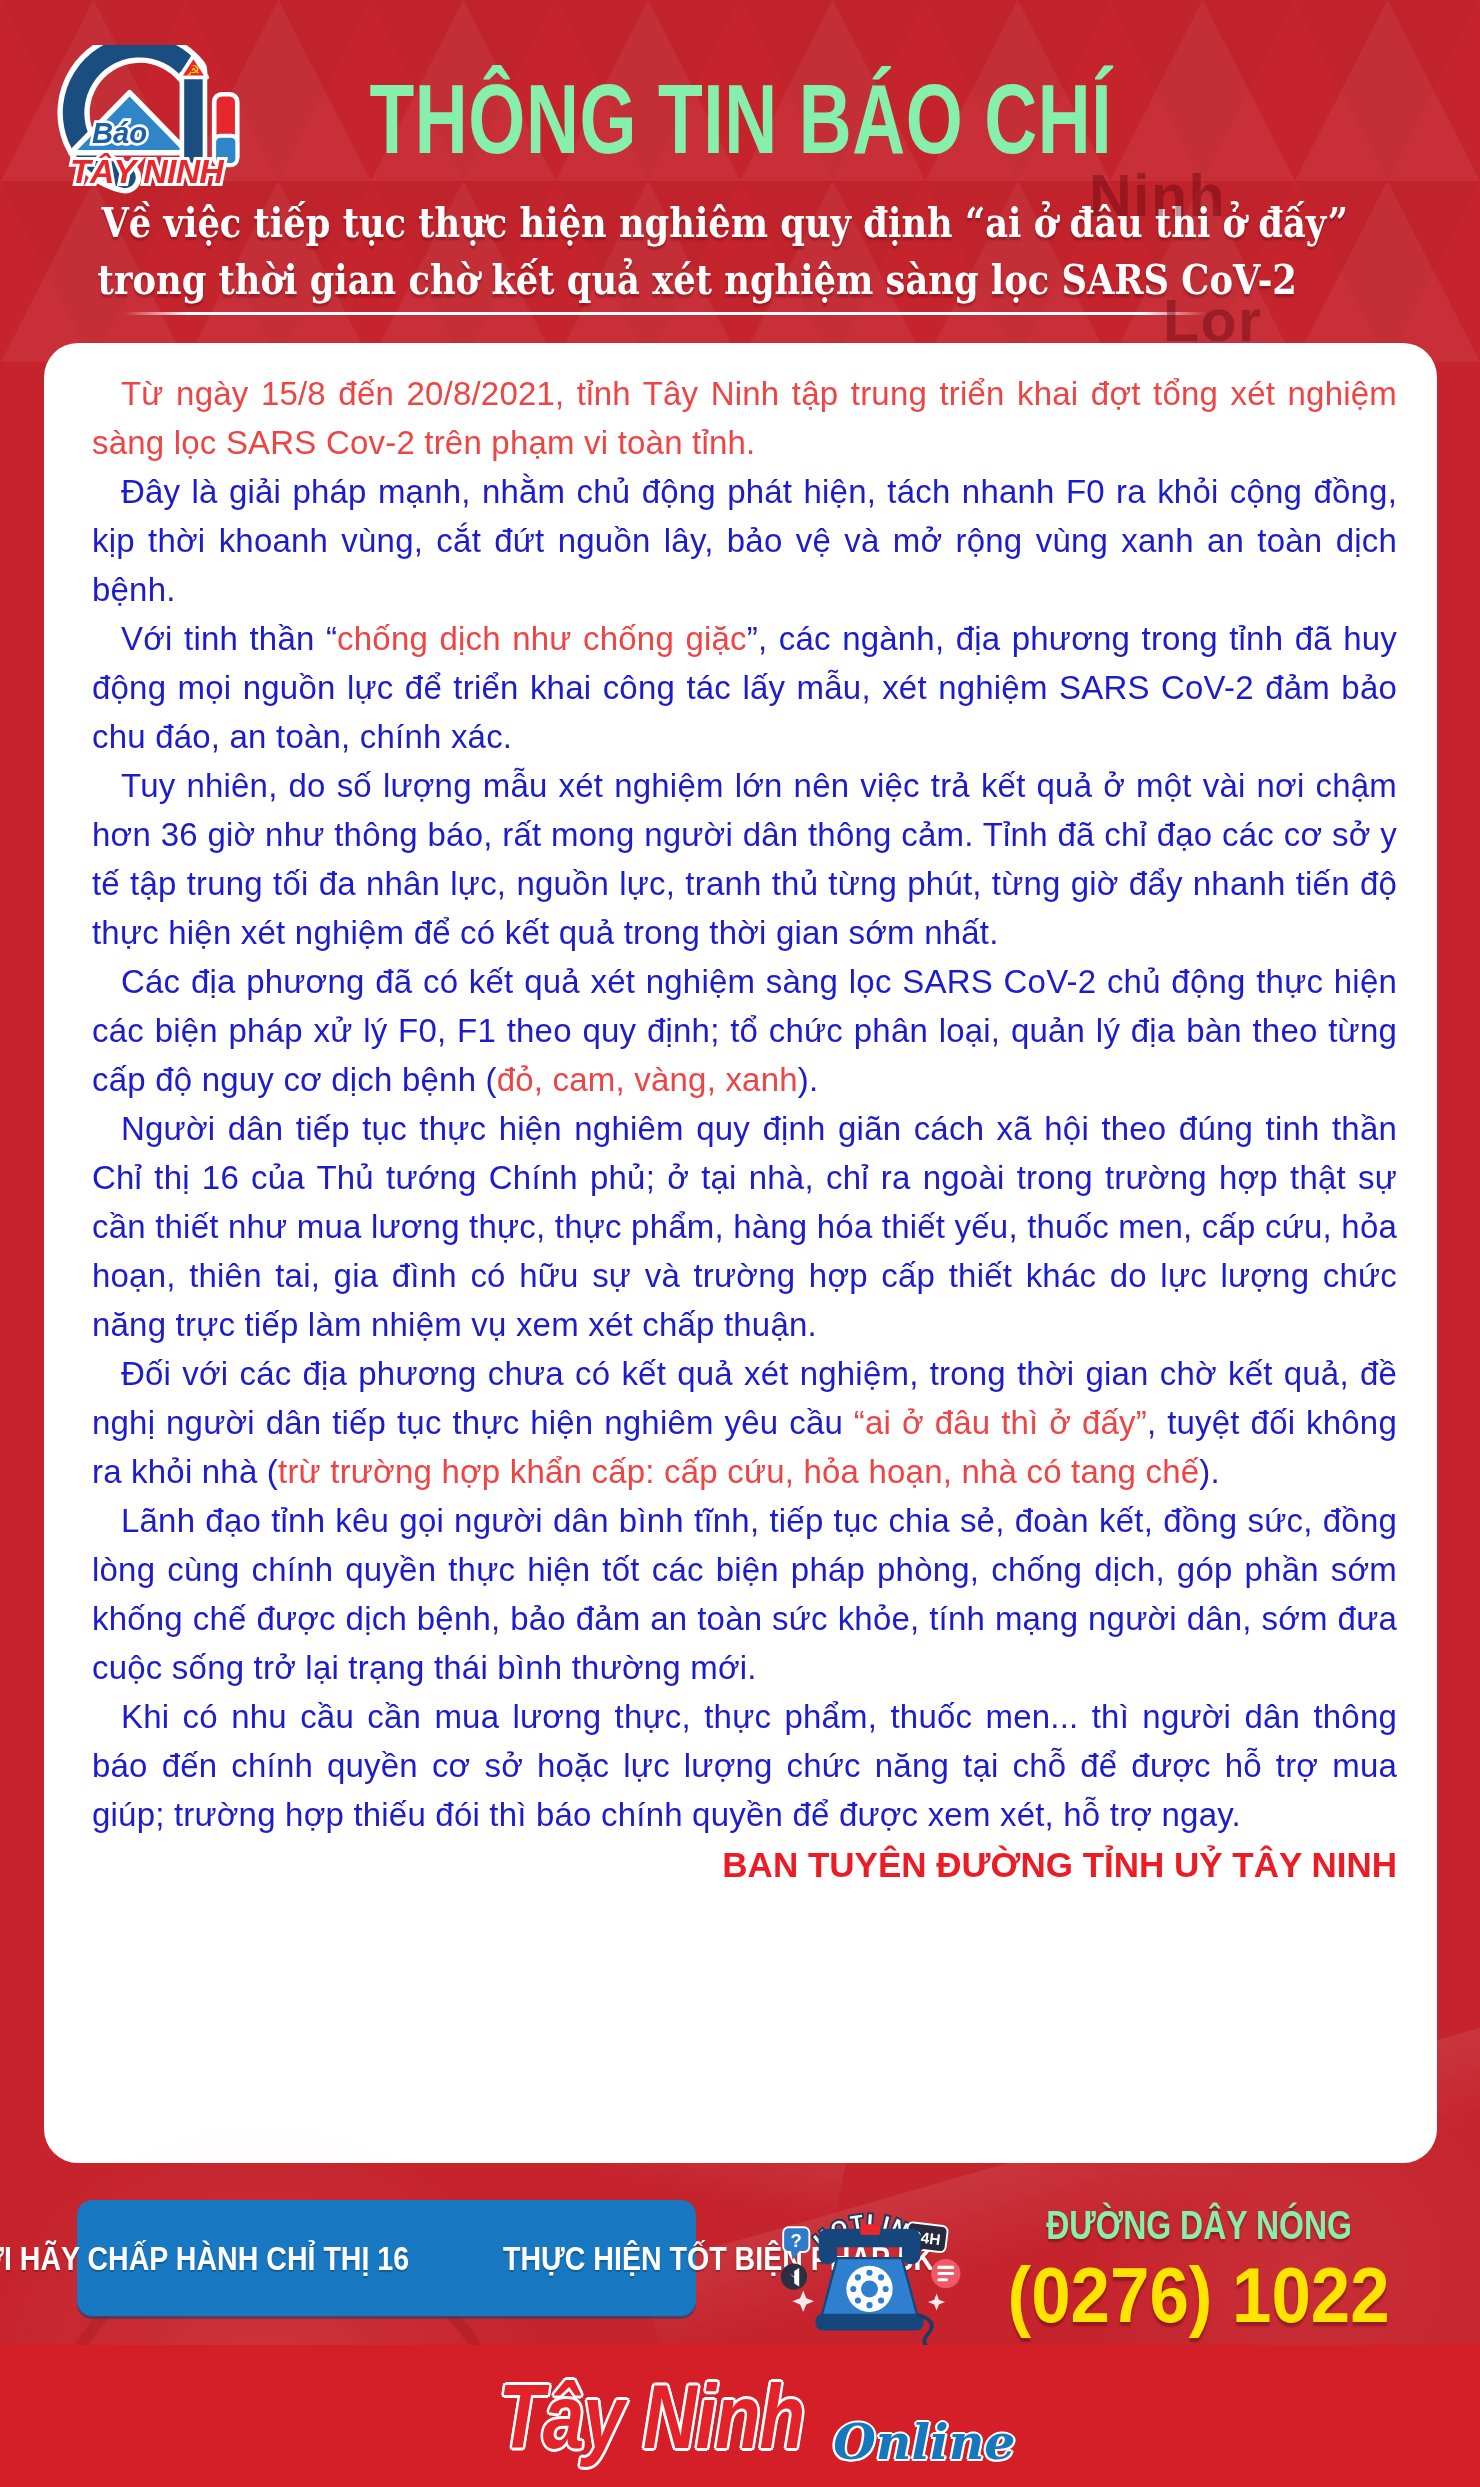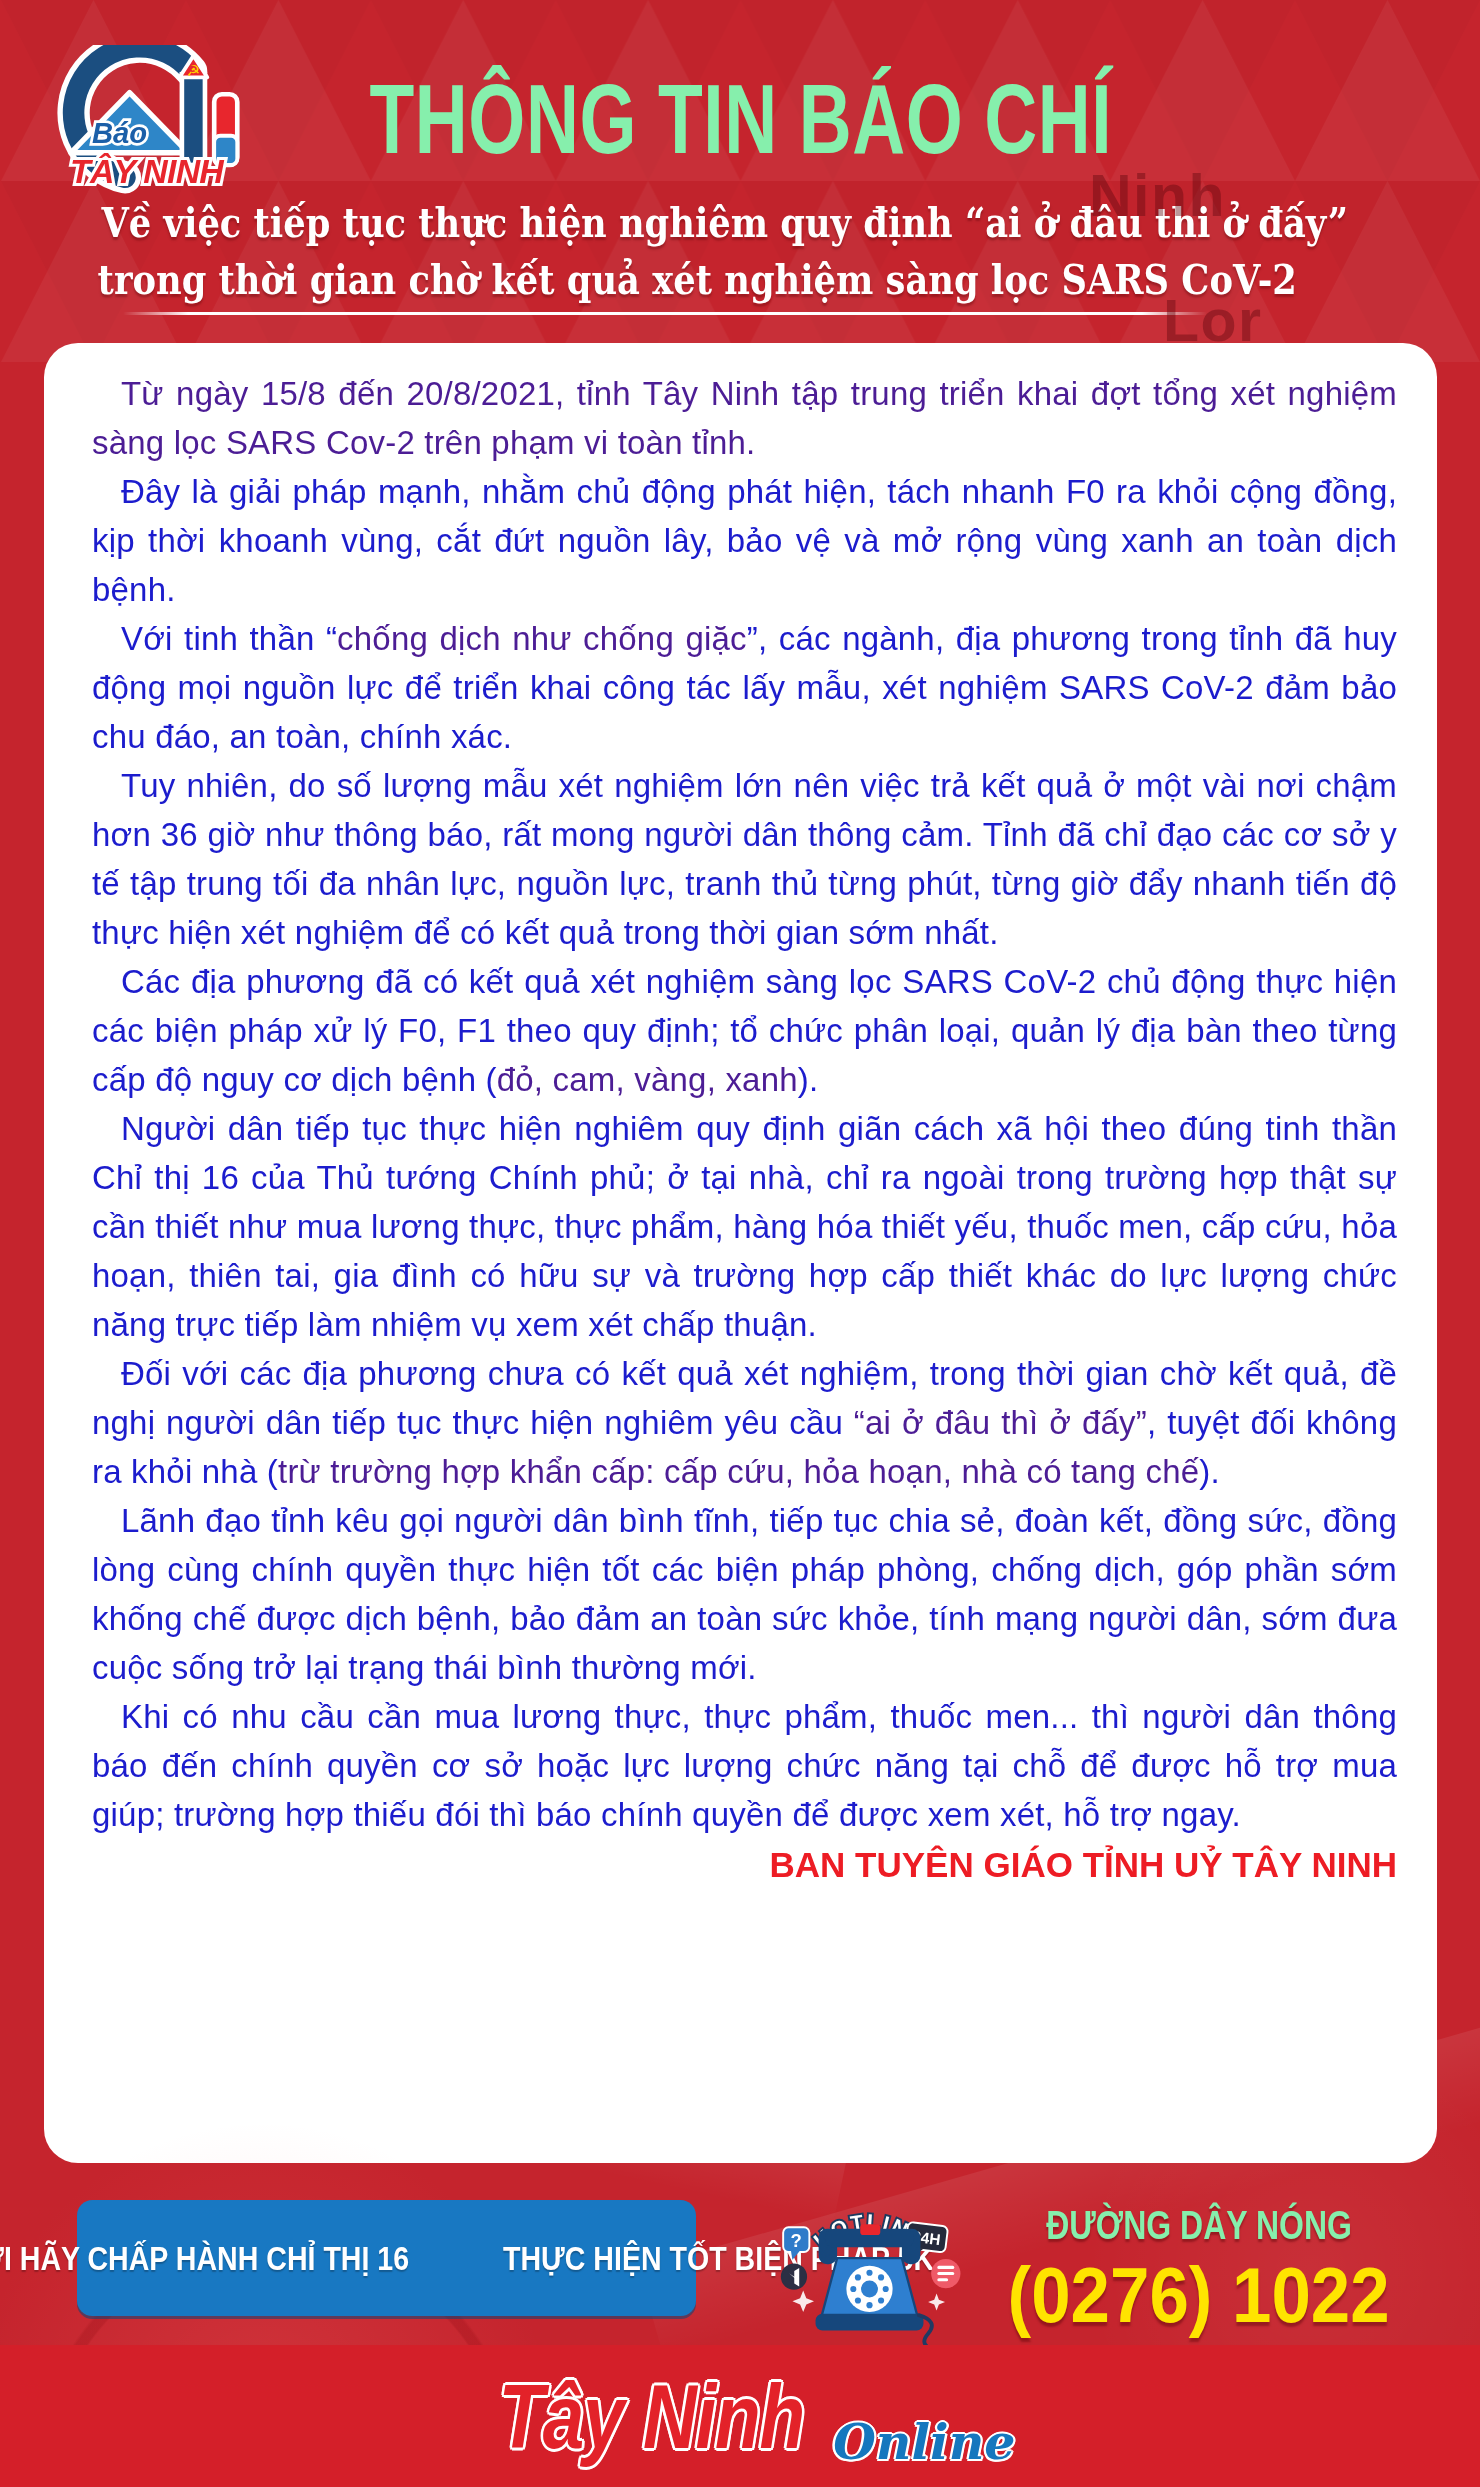--- a/index.html
+++ b/index.html
@@ -37,21 +37,21 @@
   
   .content-box{
     position:absolute;left:44px;top:343px;width:1393px;height:1820px;background:#ffffff;
     border-radius:34px;box-sizing:border-box;padding:26px 40px 0 48px;overflow:hidden;
   }
   .para{
     margin:0;font-size:33px;line-height:49px;text-align:justify;text-indent:29px;
     color:#1c1ccd;letter-spacing:0.2px;
   }
   .seg-blue{color:#1c1ccd;}
-  .seg-red{color:#4c1d95;}
+  .seg-red{color:#ef4444;}
   .signature{
     margin:0;font-size:35px;line-height:51px;text-align:right;color:#ed1c24;font-weight:bold;
   }
   
   .glow-layer{position:absolute;left:0;top:2075px;width:1481px;height:413px;pointer-events:none;
     background:
       radial-gradient(circle 432px at 262px 332px, rgba(255,120,120,0.18), rgba(255,120,120,0) 66%),
       radial-gradient(circle at 278px 401px, rgba(130,0,8,0) 230px, rgba(130,0,8,0.22) 232px, rgba(130,0,8,0.22) 241px, rgba(130,0,8,0) 244px),
       radial-gradient(circle 324px at 1311px 193px, rgba(255,255,255,0.05), rgba(255,255,255,0) 70%);
   }
@@ -154,21 +154,21 @@
         <p class="para"><span class="seg-red">Từ ngày 15/8 đến 20/8/2021, tỉnh Tây Ninh tập trung triển khai đợt tổng xét nghiệm sàng lọc SARS Cov-2 trên phạm vi toàn tỉnh.</span></p>
         <p class="para"><span class="seg-blue">Đây là giải pháp mạnh, nhằm chủ động phát hiện, tách nhanh F0 ra khỏi cộng đồng, kịp thời khoanh vùng, cắt đứt nguồn lây, bảo vệ và mở rộng vùng xanh an toàn dịch bệnh.</span></p>
         <p class="para"><span class="seg-blue">Với tinh thần “</span><span class="seg-red">chống dịch như chống giặc</span><span class="seg-blue">”, các ngành, địa phương trong tỉnh đã huy động mọi nguồn lực để triển khai công tác lấy mẫu, xét nghiệm SARS CoV-2 đảm bảo chu đáo, an toàn, chính xác.</span></p>
         <p class="para"><span class="seg-blue">Tuy nhiên, do số lượng mẫu xét nghiệm lớn nên việc trả kết quả ở một vài nơi chậm hơn 36 giờ như thông báo, rất mong người dân thông cảm. Tỉnh đã chỉ đạo các cơ sở y tế tập trung tối đa nhân lực, nguồn lực, tranh thủ từng phút, từng giờ đẩy nhanh tiến độ thực hiện xét nghiệm để có kết quả trong thời gian sớm nhất.</span></p>
         <p class="para"><span class="seg-blue">Các địa phương đã có kết quả xét nghiệm sàng lọc SARS CoV-2 chủ động thực hiện các biện pháp xử lý F0, F1 theo quy định; tổ chức phân loại, quản lý địa bàn theo từng cấp độ nguy cơ dịch bệnh (</span><span class="seg-red">đỏ, cam, vàng, xanh</span><span class="seg-blue">).</span></p>
         <p class="para"><span class="seg-blue">Người dân tiếp tục thực hiện nghiêm quy định giãn cách xã hội theo đúng tinh thần Chỉ thị 16 của Thủ tướng Chính phủ; ở tại nhà, chỉ ra ngoài trong trường hợp thật sự cần thiết như mua lương thực, thực phẩm, hàng hóa thiết yếu, thuốc men, cấp cứu, hỏa hoạn, thiên tai, gia đình có hữu sự và trường hợp cấp thiết khác do lực lượng chức năng trực tiếp làm nhiệm vụ xem xét chấp thuận.</span></p>
         <p class="para"><span class="seg-blue">Đối với các địa phương chưa có kết quả xét nghiệm, trong thời gian chờ kết quả, đề nghị người dân tiếp tục thực hiện nghiêm yêu cầu </span><span class="seg-red">“ai ở đâu thì ở đấy”</span><span class="seg-blue">, tuyệt đối không ra khỏi nhà (</span><span class="seg-red">trừ trường hợp khẩn cấp: cấp cứu, hỏa hoạn, nhà có tang chế</span><span class="seg-blue">).</span></p>
         <p class="para"><span class="seg-blue">Lãnh đạo tỉnh kêu gọi người dân bình tĩnh, tiếp tục chia sẻ, đoàn kết, đồng sức, đồng lòng cùng chính quyền thực hiện tốt các biện pháp phòng, chống dịch, góp phần sớm khống chế được dịch bệnh, bảo đảm an toàn sức khỏe, tính mạng người dân, sớm đưa cuộc sống trở lại trạng thái bình thường mới.</span></p>
         <p class="para"><span class="seg-blue">Khi có nhu cầu cần mua lương thực, thực phẩm, thuốc men... thì người dân thông báo đến chính quyền cơ sở hoặc lực lượng chức năng tại chỗ để được hỗ trợ mua giúp; trường hợp thiếu đói thì báo chính quyền để được xem xét, hỗ trợ ngay.</span></p>
       </div>
-    <p class="signature">BAN TUYÊN GIÁO TỈNH UỶ TÂY NINH</p>
+    <p class="signature">BAN TUYÊN ĐƯỜNG TỈNH UỶ TÂY NINH</p>
   </div>
 
   <div class="glow-layer"></div>
   <div class="ray ray-1"></div>
   <div class="ray ray-2"></div>
 
   <div class="directive-box">
     <div class="directive-line">
       <span class="condense">MỌI NGƯỜI HÃY CHẤP HÀNH CHỈ THỊ 16</span>
     </div>

